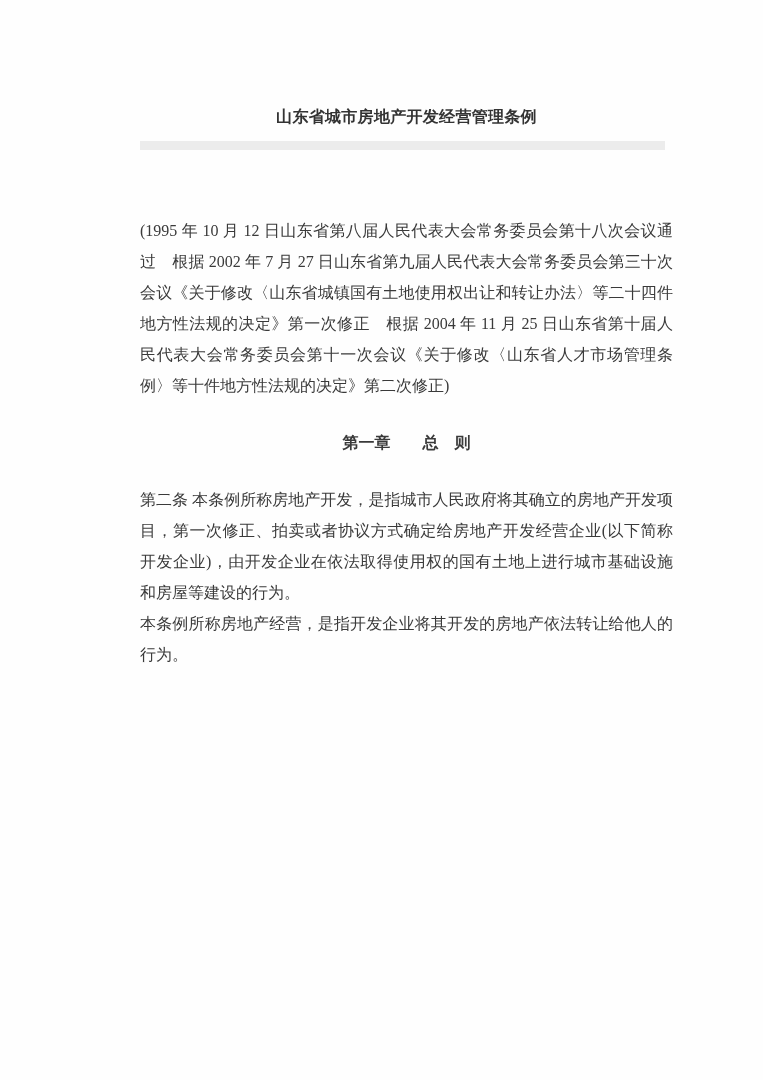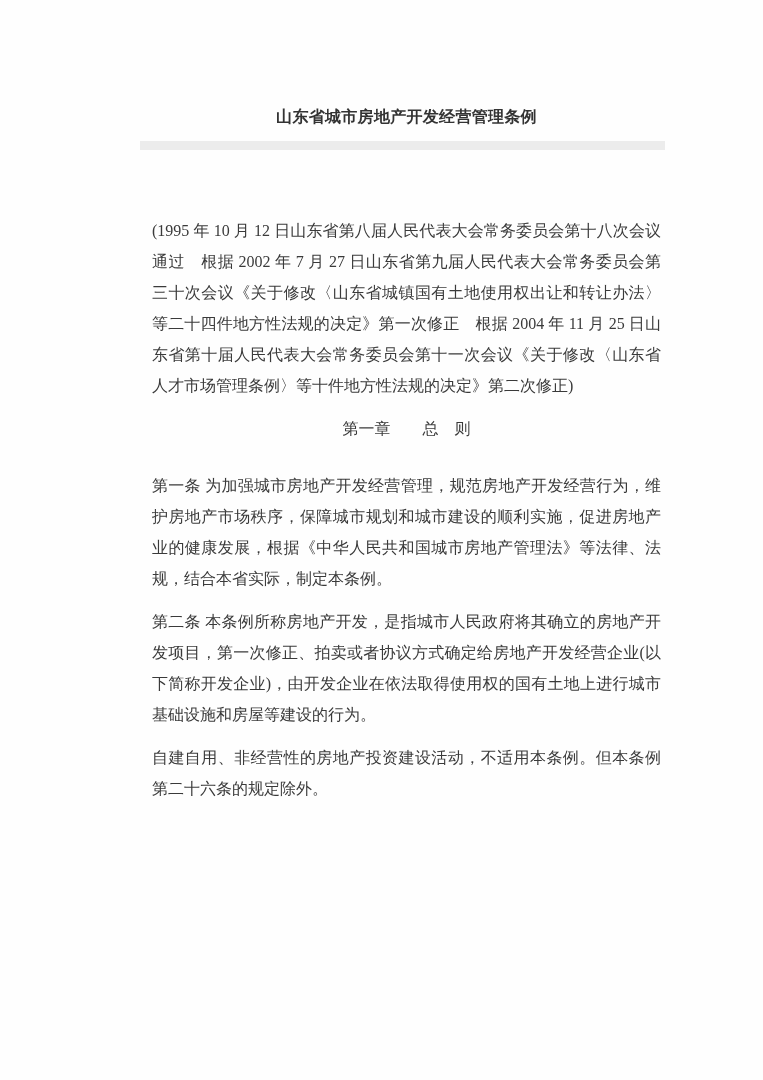--- a/index.html
+++ b/index.html
@@ -30,55 +30,54 @@
     text-align: center;
     color: #333333;
     letter-spacing: 0.3px;
   }
   .highlight-band {
     height: 9px;
     margin: 13px 8px 0 0;
     background: #ececec;
   }
   .doc-body p {
-    margin: 12px;
+    margin: 0;
     font-size: 16px;
     line-height: 31px;
     text-align: justify;
     word-break: break-all;
   }
   .preamble {
     margin-top: 65px !important;
   }
   .chapter-heading {
-    margin: 10px 0 26px !important;
+    margin: 26px 0 26px !important;
     text-align: center !important;
-    font-weight: 400;
+    font-weight: 700;
   }
 </style>
 </head>
 <body>
 
 <div class="canvas">
   <div class="page">
 
     <h1 class="doc-title">山东省城市房地产开发经营管理条例</h1>
 
     <div class="highlight-band"></div>
 
     <div class="doc-body">
 
       <p class="preamble">(1995 年 10 月 12 日山东省第八届人民代表大会常务委员会第十八次会议通过　根据 2002 年 7 月 27 日山东省第九届人民代表大会常务委员会第三十次会议《关于修改〈山东省城镇国有土地使用权出让和转让办法〉等二十四件地方性法规的决定》第一次修正　根据 2004 年 11 月 25 日山东省第十届人民代表大会常务委员会第十一次会议《关于修改〈山东省人才市场管理条例〉等十件地方性法规的决定》第二次修正)</p>
 
       <p class="chapter-heading">第一章　　总　则</p>
 
-      <p>第一条 为加强城市房地产开发经营管理，规范房地产开发经营行为，维护房地产市场秩序，保障城市规划和城市建设的顺利实施，促进房地产业的健康发展，根据《中华人民共和国城市房地产管理法》等法律、法规，结合本省实际，制定本条例。</p>
 
       <p>第二条 本条例所称房地产开发，是指城市人民政府将其确立的房地产开发项目，第一次修正、拍卖或者协议方式确定给房地产开发经营企业(以下简称开发企业)，由开发企业在依法取得使用权的国有土地上进行城市基础设施和房屋等建设的行为。</p>
 
+      <p>本条例所称房地产经营，是指开发企业将其开发的房地产依法转让给他人的行为。</p>
 
 
-      <p>自建自用、非经营性的房地产投资建设活动，不适用本条例。但本条例第二十六条的规定除外。</p>
 
 
     </div>
   </div>
 </div>
 
 </body></html>

